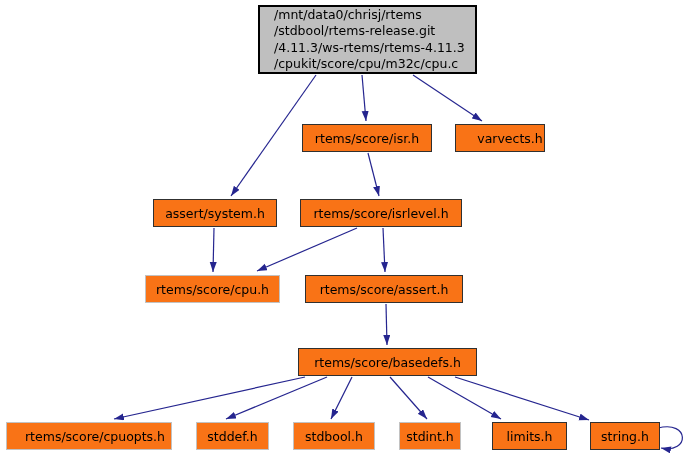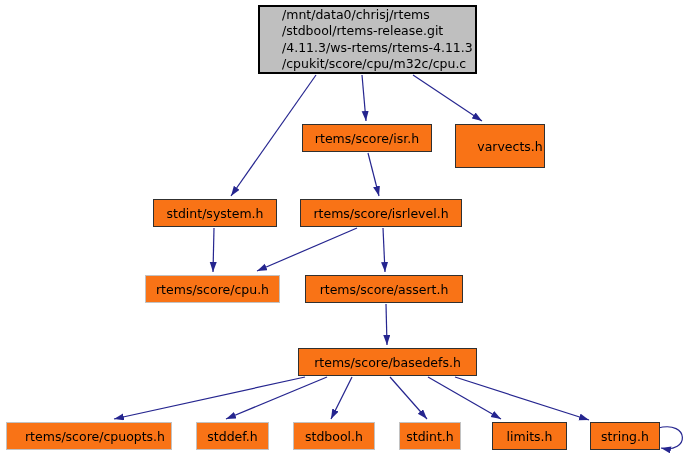--- a/index.html
+++ b/index.html
@@ -24,21 +24,21 @@
     white-space:nowrap;
     overflow:hidden;
   }
   .node.gray{border-color:#c2c2c2;}
   .node.main{
     background:#bfbfbf;
     border:2px solid #000000;
     flex-direction:column;
     align-items:flex-start;
     justify-content:center;
-    padding-left:22px;
+    padding-left:14px;
     line-height:16.2px;
   }
 </style>
 </head>
 <body>
 
 <div class="graph">
   <svg class="edges" width="691" height="455" viewBox="0 0 691 455" xmlns="http://www.w3.org/2000/svg">
     <defs>
       <marker id="arrow" markerUnits="userSpaceOnUse" markerWidth="11" markerHeight="8" refX="10" refY="3.5" orient="auto">
@@ -61,22 +61,22 @@
       <line x1="455" y1="377" x2="589" y2="420" stroke="#25258f" stroke-width="1.2" marker-end="url(#arrow)"></line>
       <path d="M658,428 C690,420 690,454 661,448" fill="none" stroke="#25258f" stroke-width="1.2" marker-end="url(#arrow)"></path>
     </svg>
 <div class="node main" style="left: 258px; top: 5px; width: 219px; height: 69px;">
       <div>/mnt/data0/chrisj/rtems</div>
       <div>/stdbool/rtems-release.git</div>
       <div>/4.11.3/ws-rtems/rtems-4.11.3</div>
       <div>/cpukit/score/cpu/m32c/cpu.c</div>
     </div>
     <div class="node dark" style="left: 302px; top: 124px; width: 130px; height: 28px;">rtems/score/isr.h</div>
-    <div class="node dark" style="left: 455px; top: 124px; width: 90px; height: 44px; padding-left: 20px;">varvects.h</div>
-    <div class="node dark" style="left: 153px; top: 199px; width: 124px; height: 28px;">stdint/system.h</div>
+    <div class="node dark" style="left: 455px; top: 124px; width: 90px; height: 28px; padding-left: 20px;">varvects.h</div>
+    <div class="node dark" style="left: 153px; top: 199px; width: 124px; height: 28px;">assert/system.h</div>
     <div class="node dark" style="left: 300px; top: 199px; width: 162px; height: 28px;">rtems/score/isrlevel.h</div>
     <div class="node gray" style="left: 145px; top: 275px; width: 135px; height: 28px;">rtems/score/cpu.h</div>
     <div class="node dark" style="left: 305px; top: 275px; width: 158px; height: 28px;">rtems/score/assert.h</div>
     <div class="node dark" style="left: 298px; top: 348px; width: 179px; height: 28px;">rtems/score/basedefs.h</div>
     <div class="node gray" style="left: 6px; top: 422px; width: 166px; height: 28px; padding-left: 12px;">rtems/score/cpuopts.h</div>
     <div class="node gray" style="left: 196px; top: 422px; width: 73px; height: 28px;">stddef.h</div>
     <div class="node gray" style="left: 293px; top: 422px; width: 82px; height: 28px;">stdbool.h</div>
     <div class="node gray" style="left: 399px; top: 422px; width: 62px; height: 28px;">stdint.h</div>
     <div class="node dark" style="left: 492px; top: 422px; width: 75px; height: 28px;">limits.h</div>
     <div class="node dark" style="left: 590px; top: 422px; width: 70px; height: 28px;">string.h</div>

